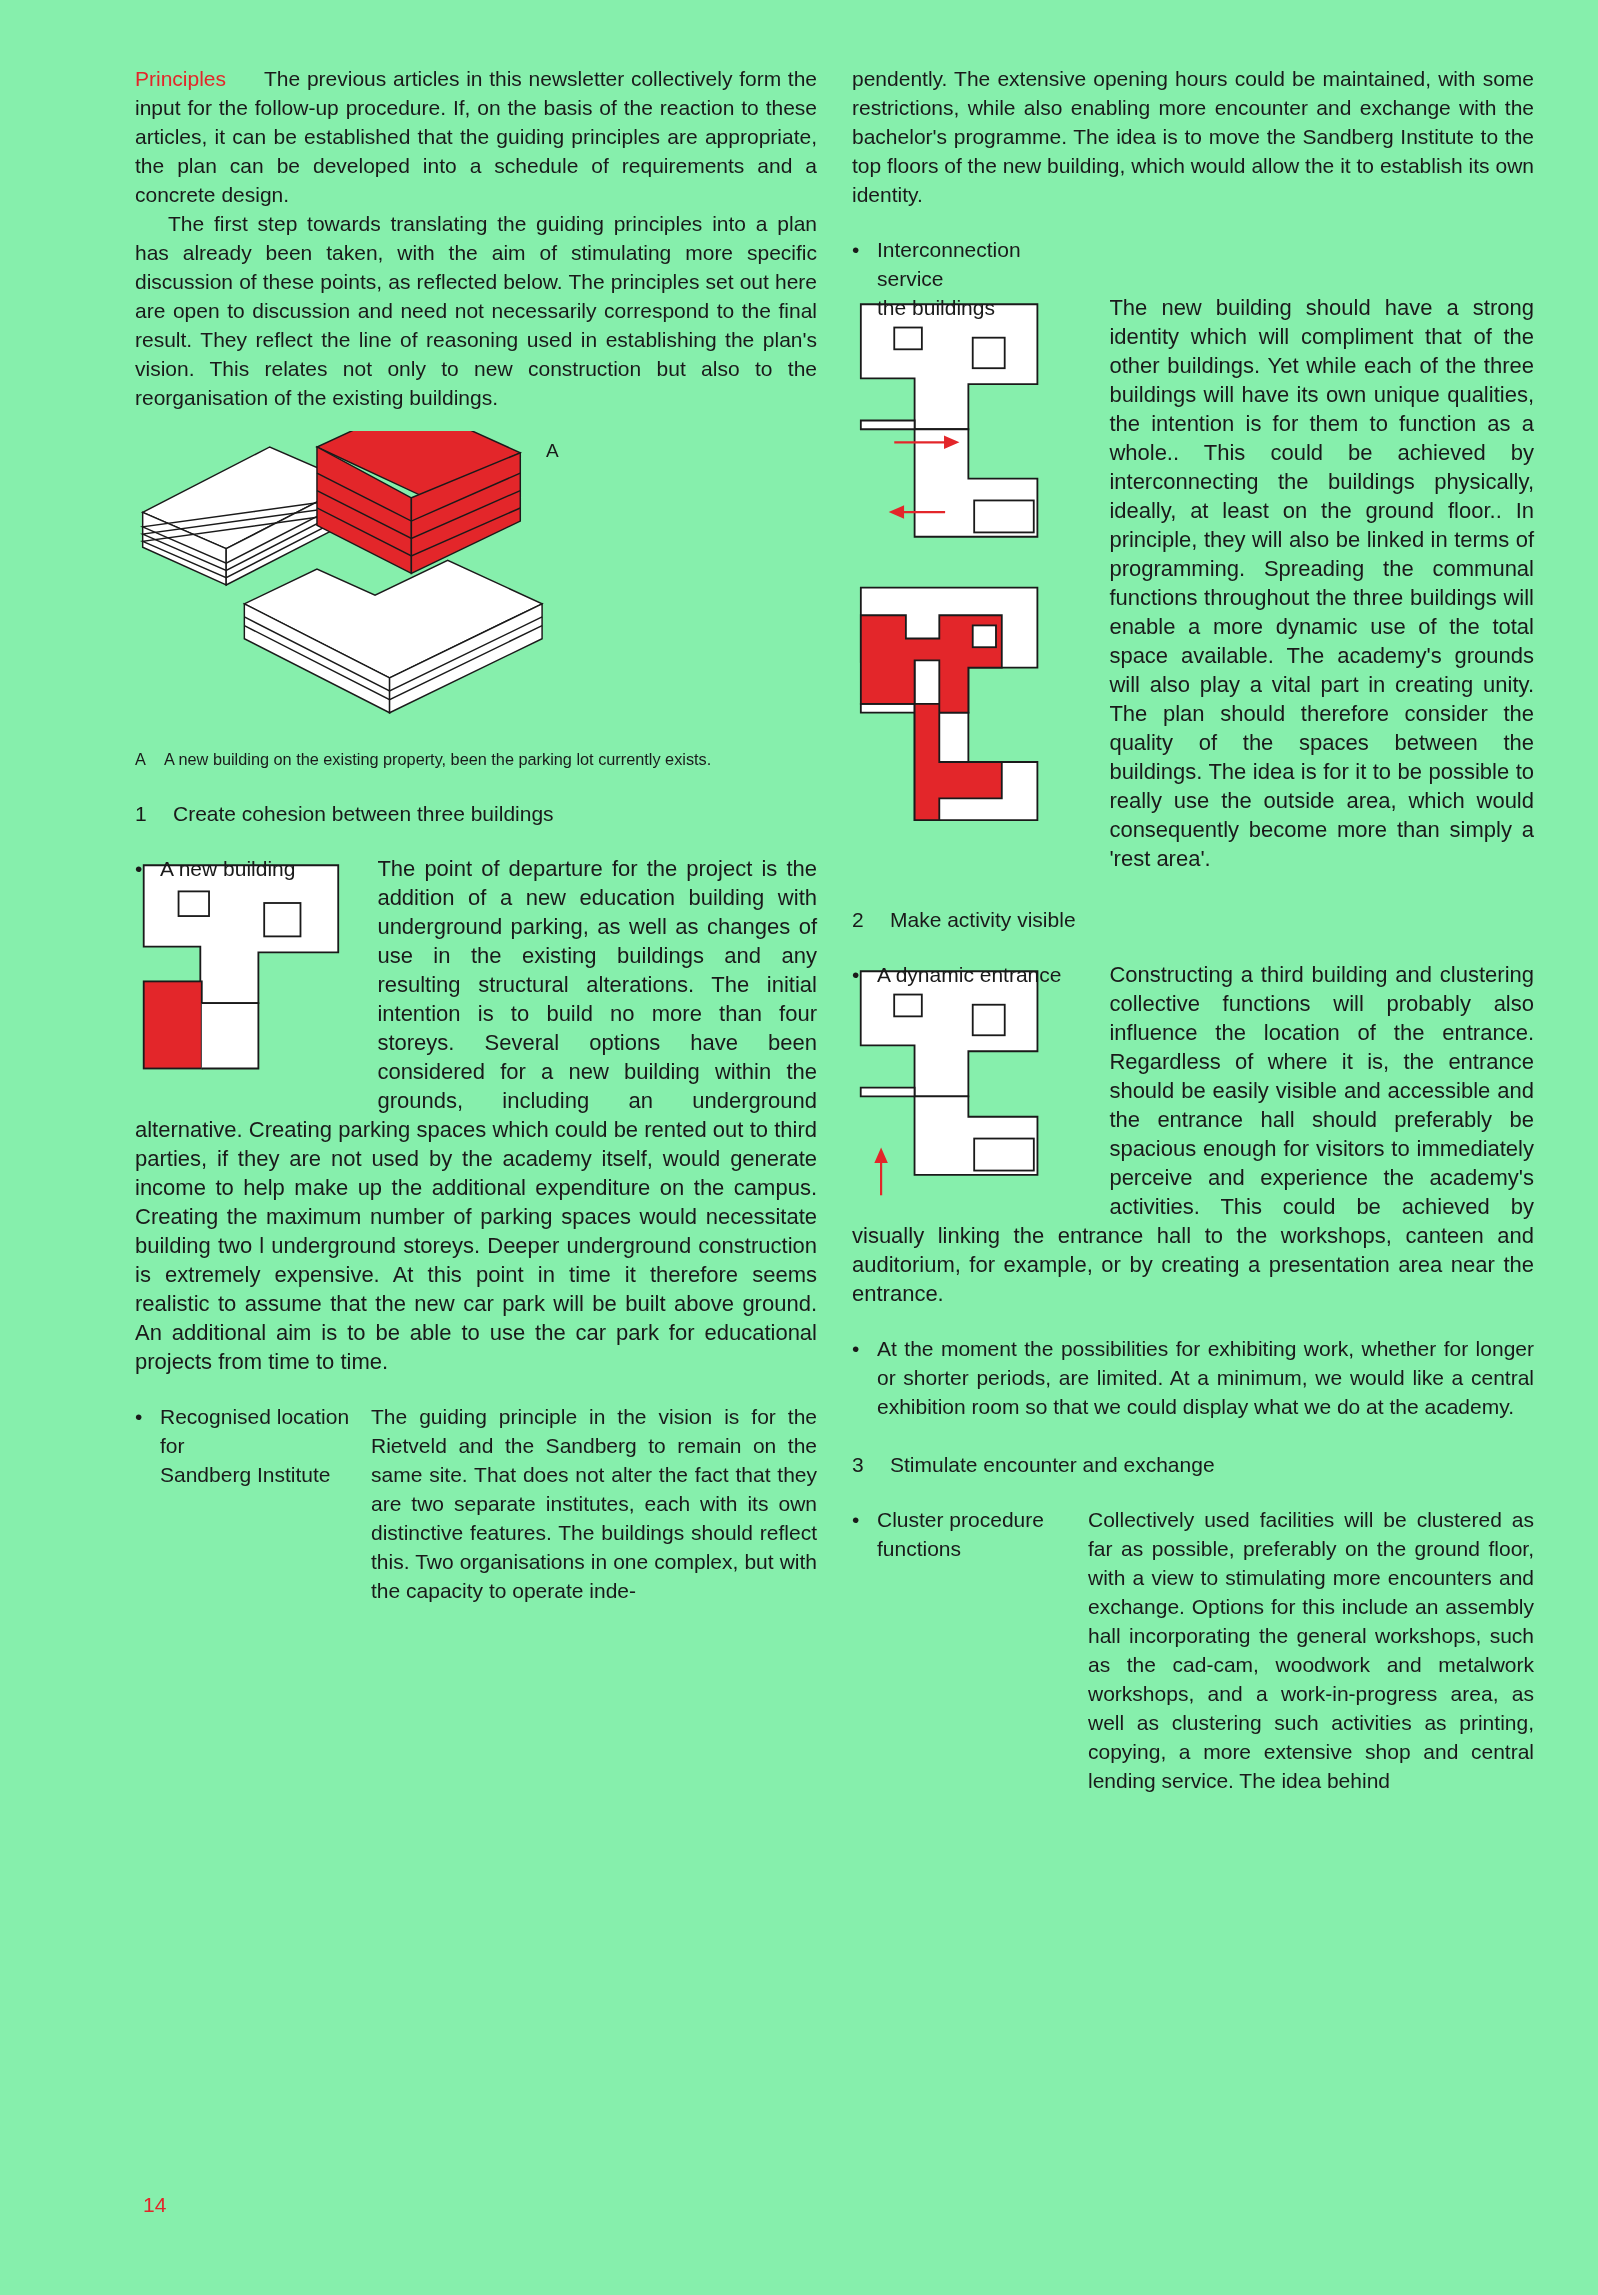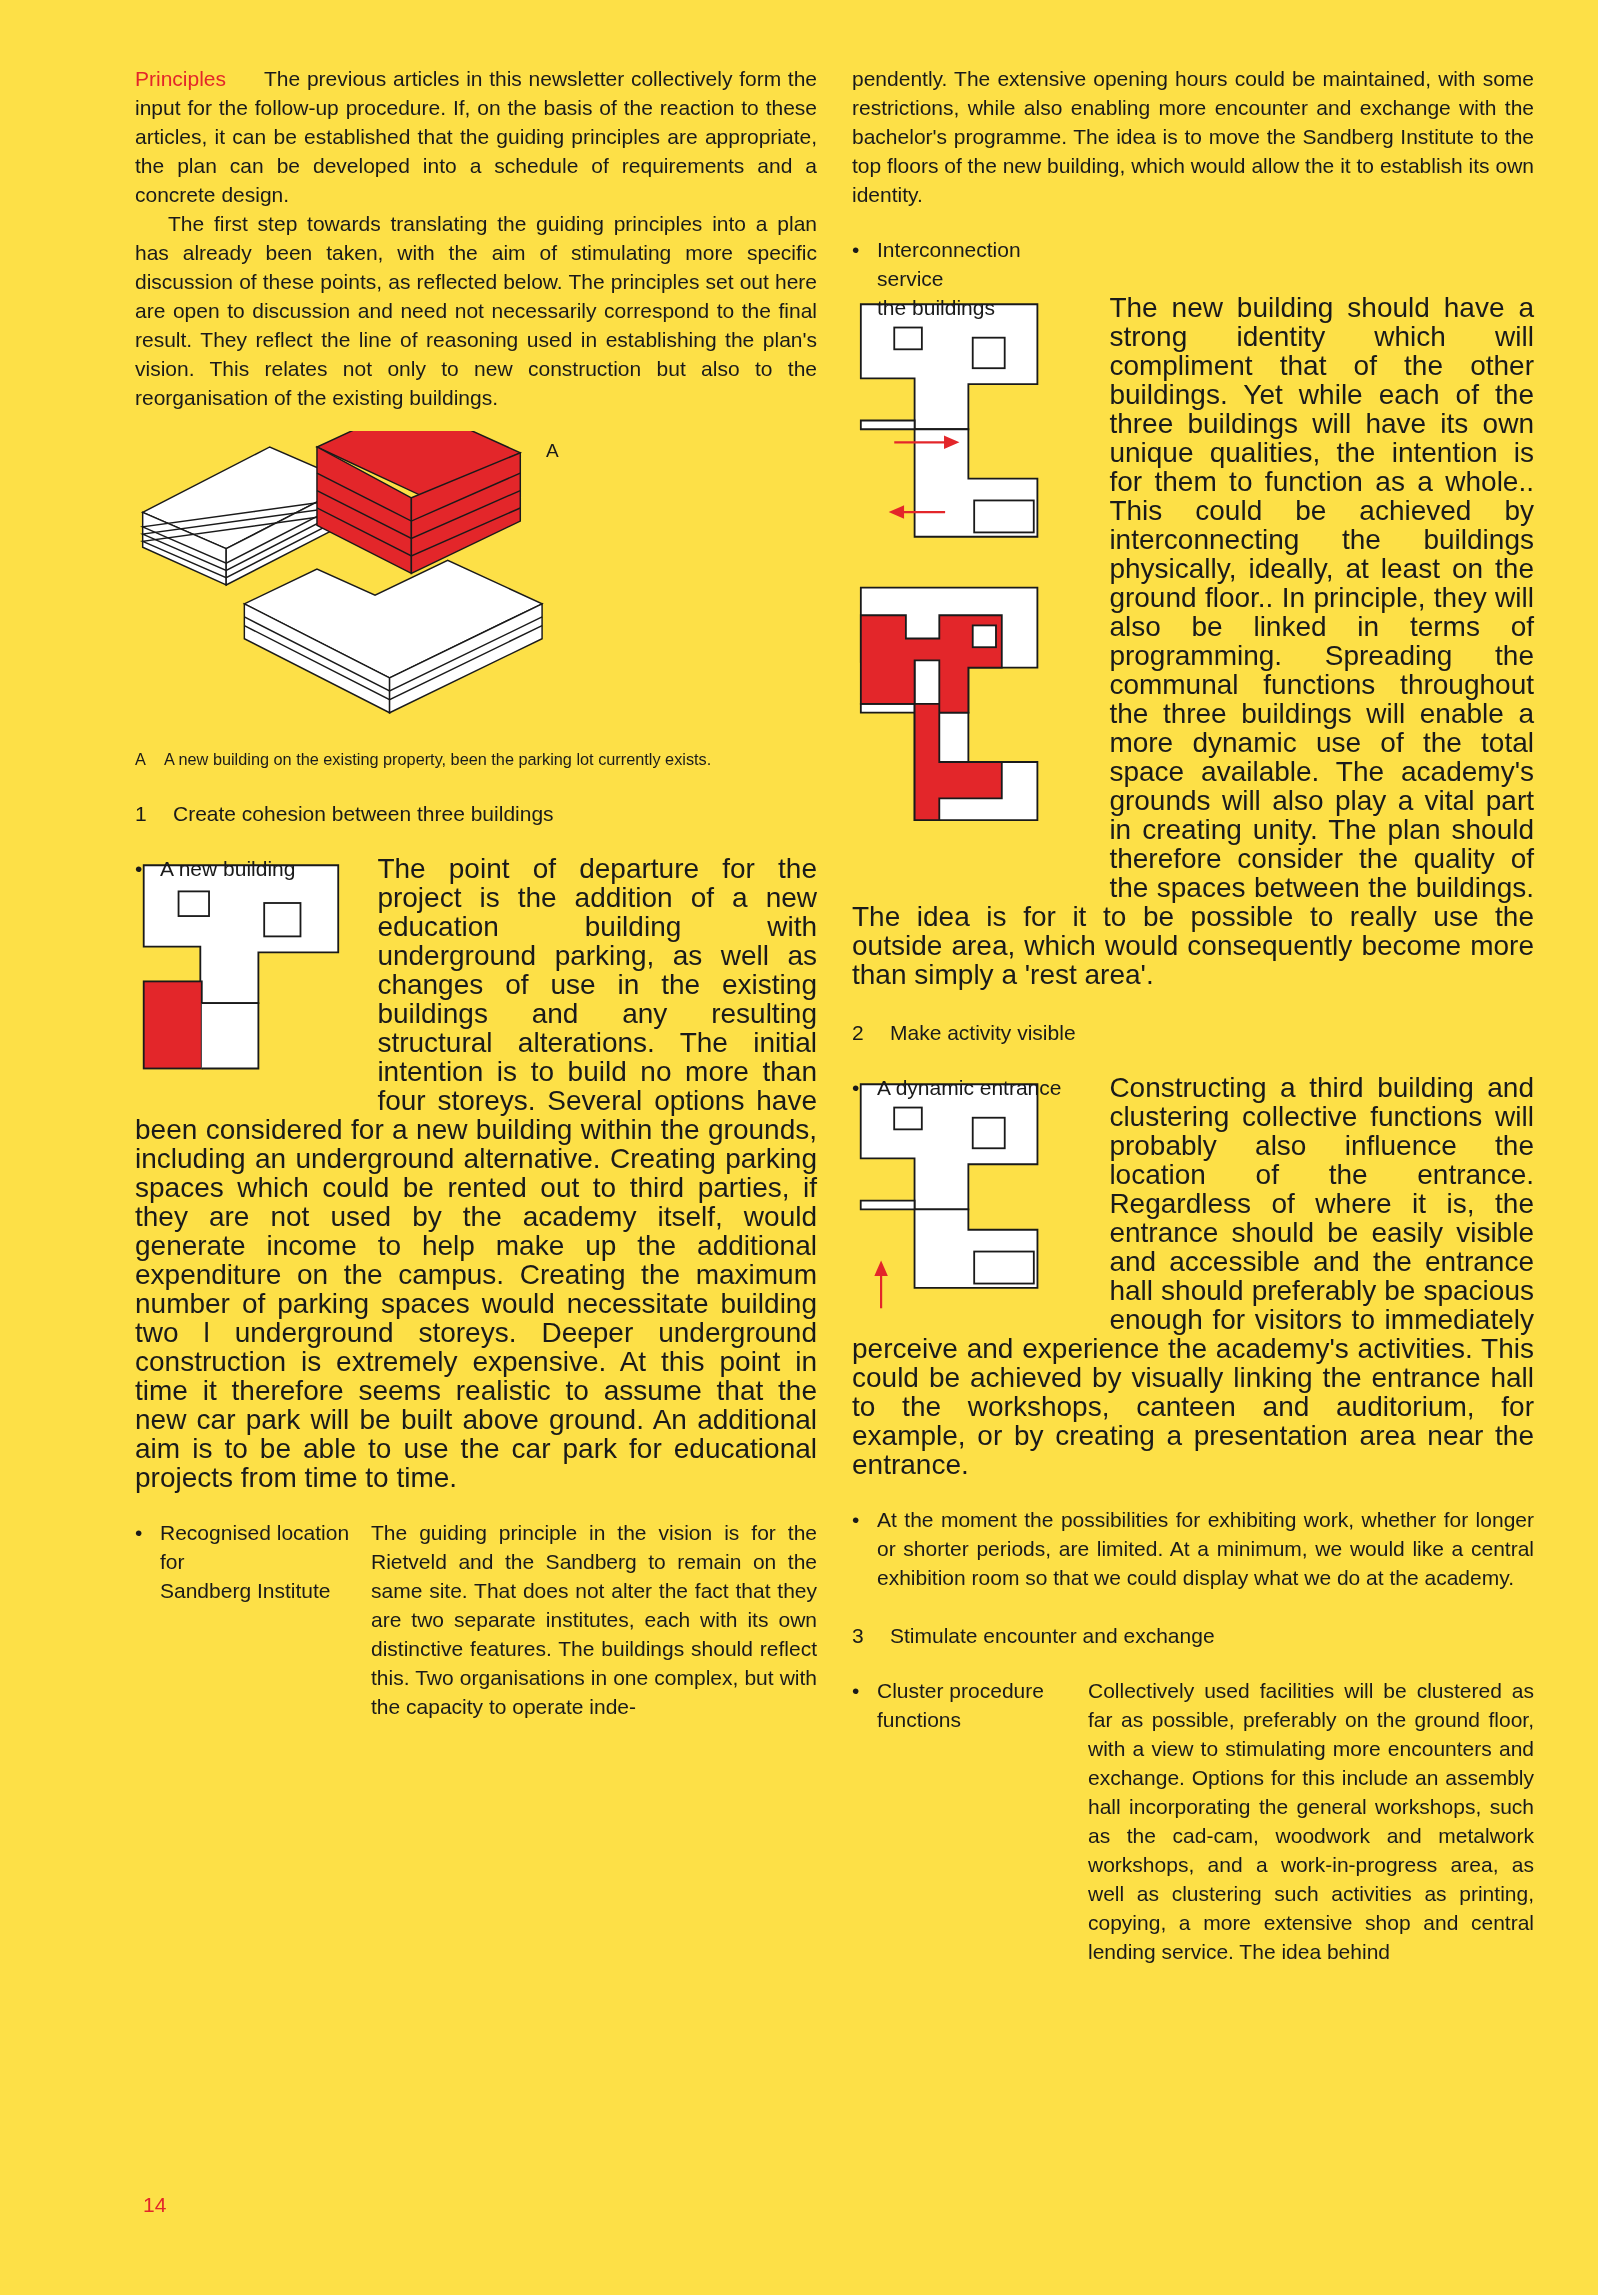--- a/index.html
+++ b/index.html
@@ -13,21 +13,21 @@
     font-family: "Liberation Sans", sans-serif;
     color: #1a1a1a;
     position: relative;
     overflow: hidden;
   }
   .page {
     position: absolute;
     left: 0; top: 0;
     width: 1599px;
     height: 2295px;
-    background: #fde047;
+    background: #86efac;
   }
   .col {
     position: absolute;
     width: 682px;
     top: 64px;
   }
   .col-left  { left: 135px; }
   .col-right { left: 852px; }
 
   p, .para {
@@ -99,21 +99,21 @@
     line-height: 29px;
     text-align: justify;
   }
 
   
   .plan-float {
     float: left;
     margin: 4.4px 17.4px 4.4px 0;
   }
   .flow-para {
-    font-size: 28px;
+    font-size: 22px;
     line-height: 29px;
     text-align: justify;
   }
   .clearfix::after { content:""; display:block; clear:both; }
 
   .pagenum {
     position: absolute;
     left: 135px;
     top: 2193px;
     color: #e3262a;

